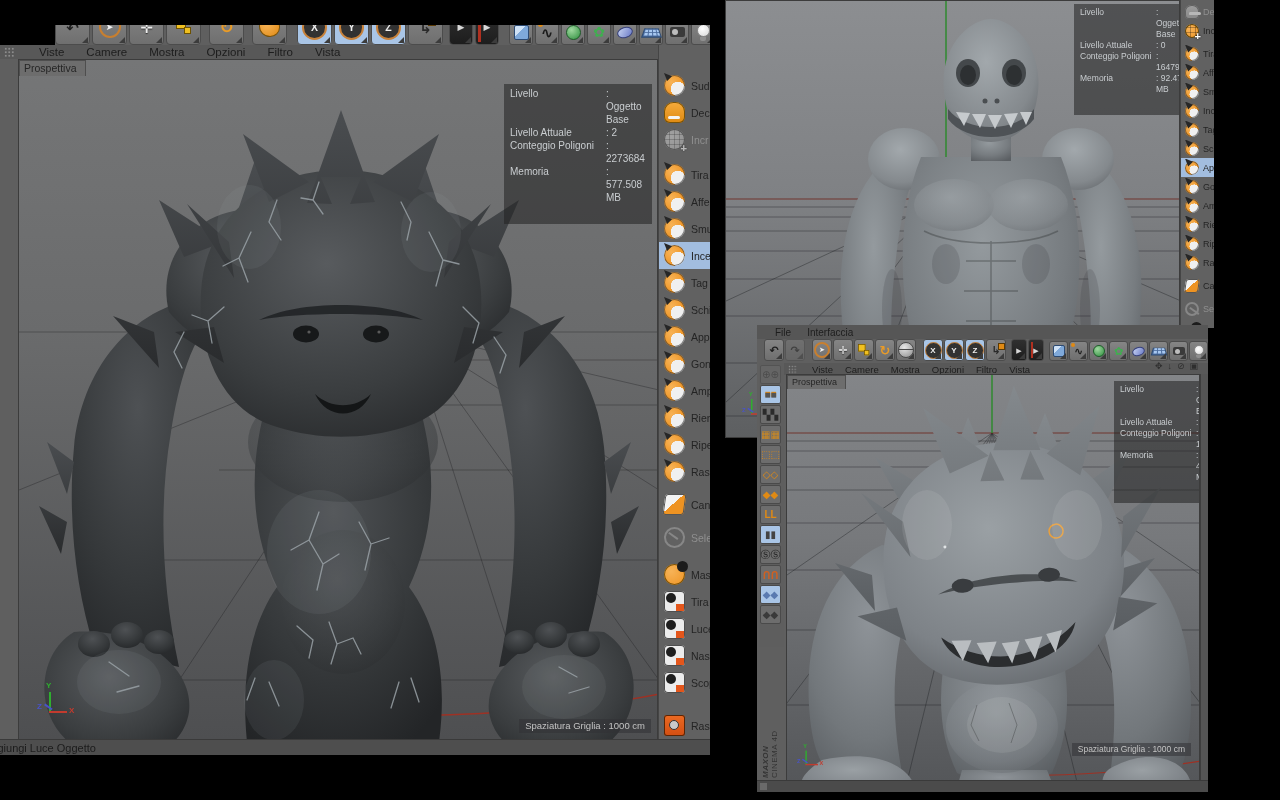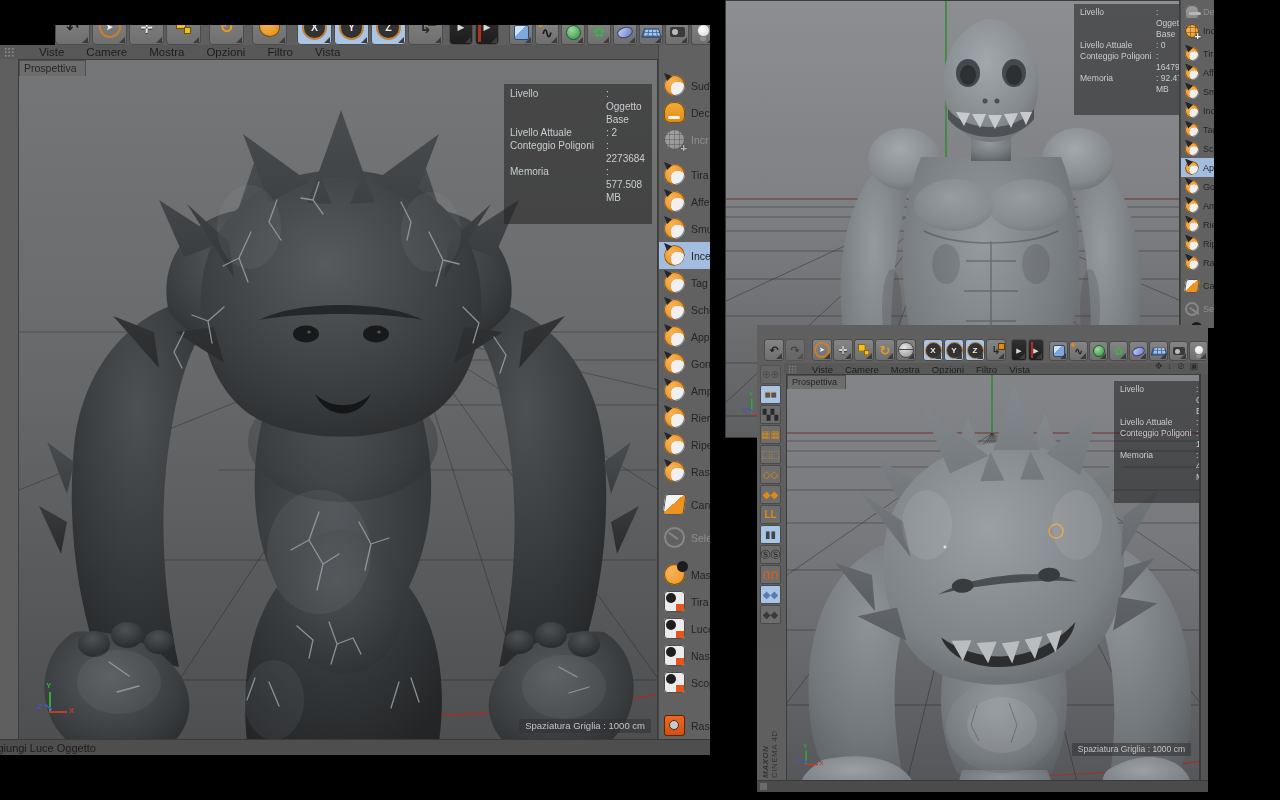--- a/index.html
+++ b/index.html
@@ -710,20 +710,25 @@
 
       <div class="tool normal">
         <span class="ti mask"></span>
         <span class="tl">Mas</span>
       </div>
 
   </div>
 
   <div class="win" style="left:757px;top:325px;width:451px;height:467px;">
 
+    <div class="menubar" style="left:0;top:0;width:451px;height:14px;font-size:10px;gap:16px;background:#565656;">
+      <span style="width:2px;"></span>
+      <span class="mi">File</span>
+      <span class="mi">Interfaccia</span>
+    </div>
 
     <div class="tbar small" style="left:7px;top:16px;height:20px;">
       <div class="tile">
           <span class="g small gi-undo">↶</span>
         </div>
       <div class="tile gray">
           <span class="g small gi-undo">↷</span>
         </div>
       <div class="tile gap6">
           <span class="gi-sel" style="width:12px;height:12px;border-width:2px;font-size:7px;">➤</span>

